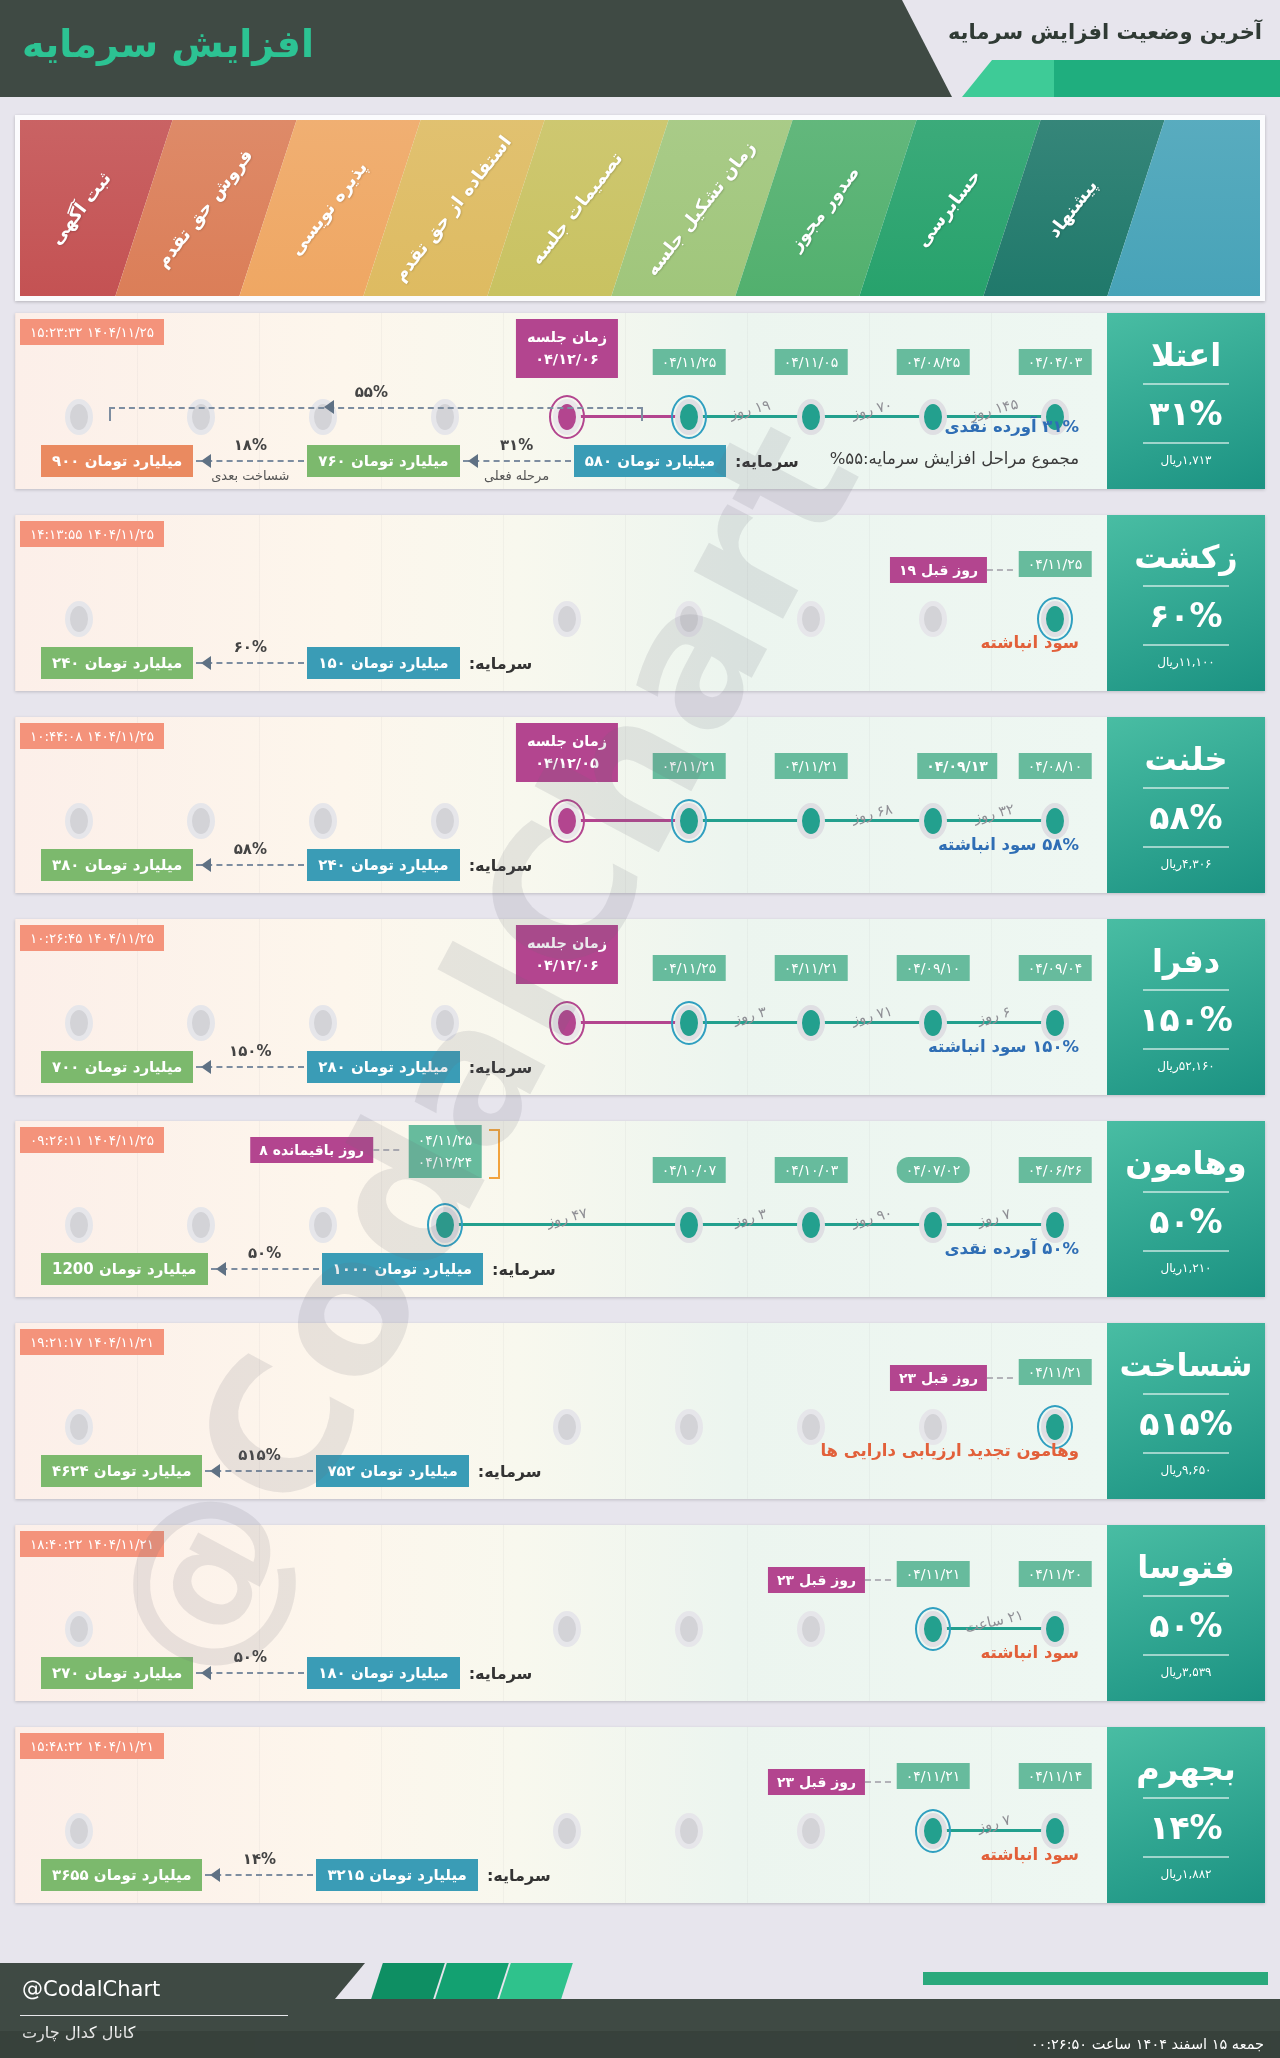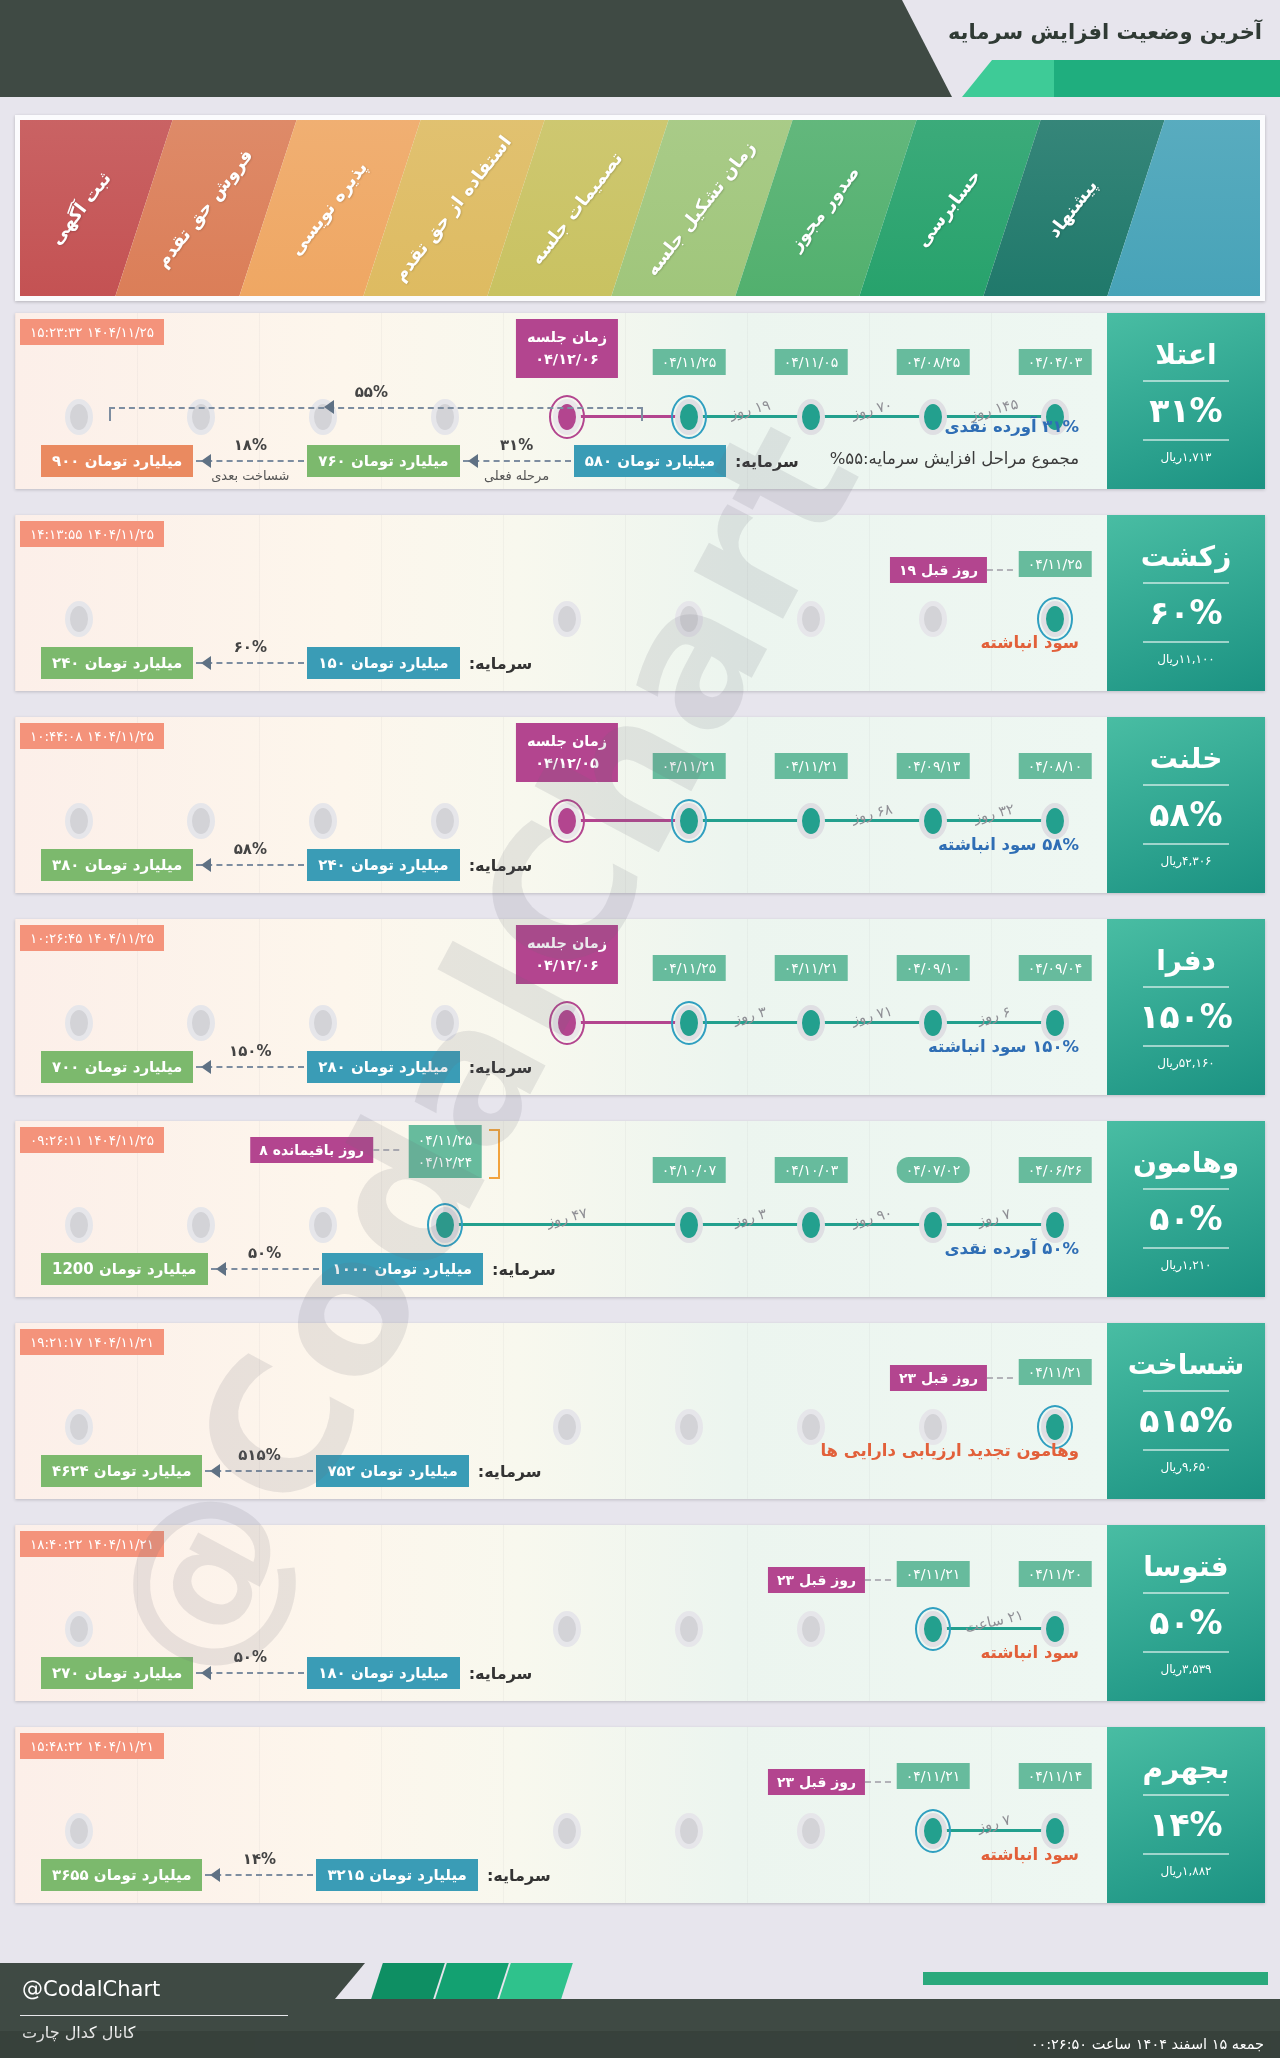--- a/index.html
+++ b/index.html
@@ -25,21 +25,21 @@
   .banner{position:relative;height:176px;overflow:hidden}
   .stripe{position:absolute;top:0;height:100%;transform:skewX(-18deg)}
   .stripe-label{position:absolute;top:50%;color:#fff;font-weight:bold;font-size:18px;white-space:nowrap;
     transform:translate(-50%,-50%) rotate(-52deg);text-shadow:0 1px 2px rgba(0,0,0,.18);z-index:2}
 
   
   .row{position:relative;height:176px;margin:0 15px 26px;display:flex;
     background:#fff;box-shadow:0 1px 3px rgba(0,0,0,.18)}
   .co{width:158px;flex:0 0 158px;background:linear-gradient(160deg,#49bda3,#1b9282);
     display:flex;flex-direction:column;align-items:center;justify-content:center;gap:9px;color:#fff}
-  .co-name{font-size:28px;font-weight:bold}
+  .co-name{font-size:32px;font-weight:bold}
   .co-div{width:86px;height:2px;background:rgba(255,255,255,.55)}
   .co-pct{font-size:33px;font-weight:bold}
   .co-price{font-size:12px}
   .tl{position:relative;flex:1;
     background:
       repeating-linear-gradient(90deg, rgba(110,110,120,.06) 0 1px, transparent 1px 122px),
       linear-gradient(90deg,#fcefe9 0,#fdf6ec 30%,#f8f8ee 46%,#ecf5ef 66%,#eef7f2 100%)}
   .stamp{position:absolute;top:6px;left:5px;background:#f4937b;color:#fff;font-size:13.5px;
     padding:5px 10px;z-index:4;white-space:nowrap}
 
@@ -104,20 +104,21 @@
   .f-line{position:absolute;top:52px;left:20px;width:268px;border-top:1.5px solid #e8e8ec}
   .f-channel{position:absolute;top:60px;left:22px;font-size:16px}
   .f-bottom{position:absolute;left:0;right:0;bottom:0;height:27px;background:rgba(0,0,0,.12)}
   .f-date{position:absolute;bottom:6px;right:16px;font-size:14.5px;z-index:2}
 </style>
 </head>
 <body>
 
 <div class="header">
   <div class="header-dark"></div>
+  <div class="header-title">افزایش سرمایه</div>
   <div class="header-sub">آخرین وضعیت افزایش سرمایه</div>
   <div class="header-greens"></div>
 </div>
 
 <div class="banner-card">
   <div class="banner">
       <div class="stripe" style="left: -70px; width: 194px; background: linear-gradient(rgba(196, 82, 83, 0.9), rgb(196, 82, 83));"></div>
       <span class="stripe-label" style="left: 60px;">ثبت آگهی</span>
       <div class="stripe" style="left: 124px; width: 124px; background: linear-gradient(rgba(219, 126, 88, 0.9), rgb(219, 126, 88));"></div>
       <span class="stripe-label" style="left: 184px;">فروش حق تقدم</span>
@@ -242,21 +243,21 @@
         <div class="tline teal" style="left: 674px; width: 366px;"></div>
         <div class="dot gray" style="left: 64px;"></div>
         <div class="dot gray" style="left: 186px;"></div>
         <div class="dot gray" style="left: 308px;"></div>
         <div class="dot gray" style="left: 430px;"></div>
         <div class="dot teal ring" style="left: 674px;"></div>
         <div class="dbadge" style="left: 674px;">۰۴/۱۱/۲۱</div>
         <div class="dot teal" style="left: 796px;"></div>
         <div class="dbadge" style="left: 796px;">۰۴/۱۱/۲۱</div>
         <div class="dot teal" style="left: 918px;"></div>
-        <div class="dbadge" style="left: 918px;">۰۴/۰۹/۱۳</div>
+        <div class="dbadge" style="left: 942px; font-weight: bold;">۰۴/۰۹/۱۳</div>
         <div class="dot teal" style="left: 1040px;"></div>
         <div class="dbadge" style="left: 1040px;">۰۴/۰۸/۱۰</div>
         <div class="dot magenta" style="left: 552px;"></div>
         <div class="meeting" style="left: 552px;">
           <div>زمان جلسه</div>
           <div>۰۴/۱۲/۰۵</div>
         </div>
         <span class="gap" style="left: 857px;">۶۸ روز</span>
         <span class="gap" style="left: 979px;">۳۲ روز</span>
         <div class="note blue" style="top: 118px;">۵۸% سود انباشته</div>

